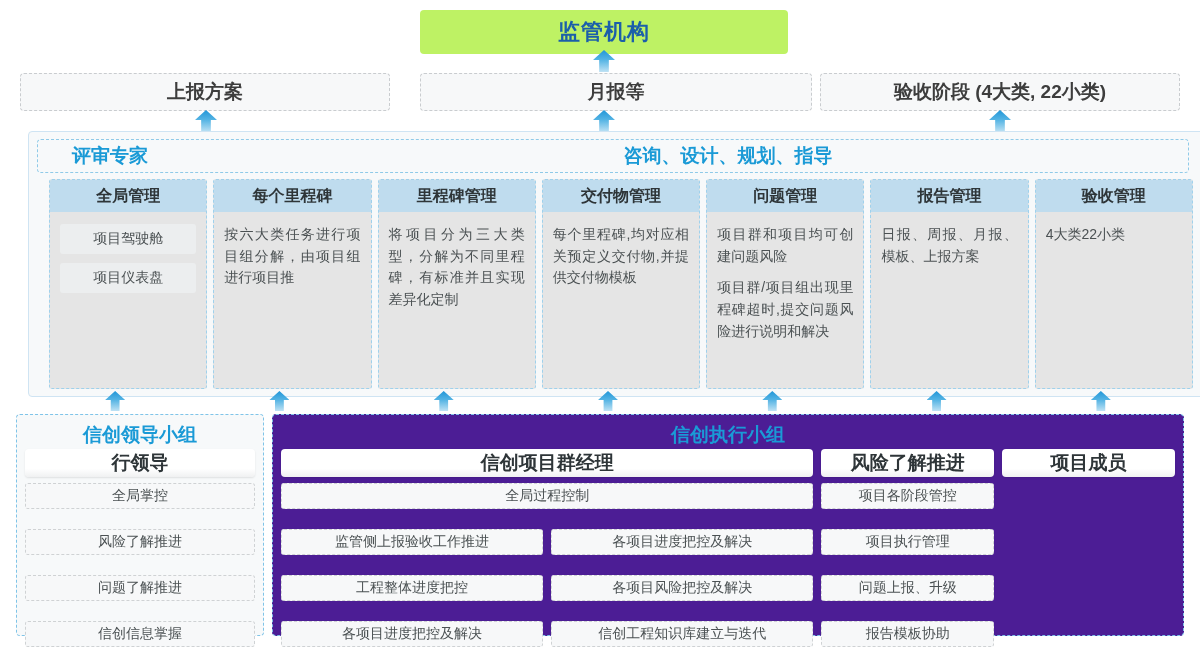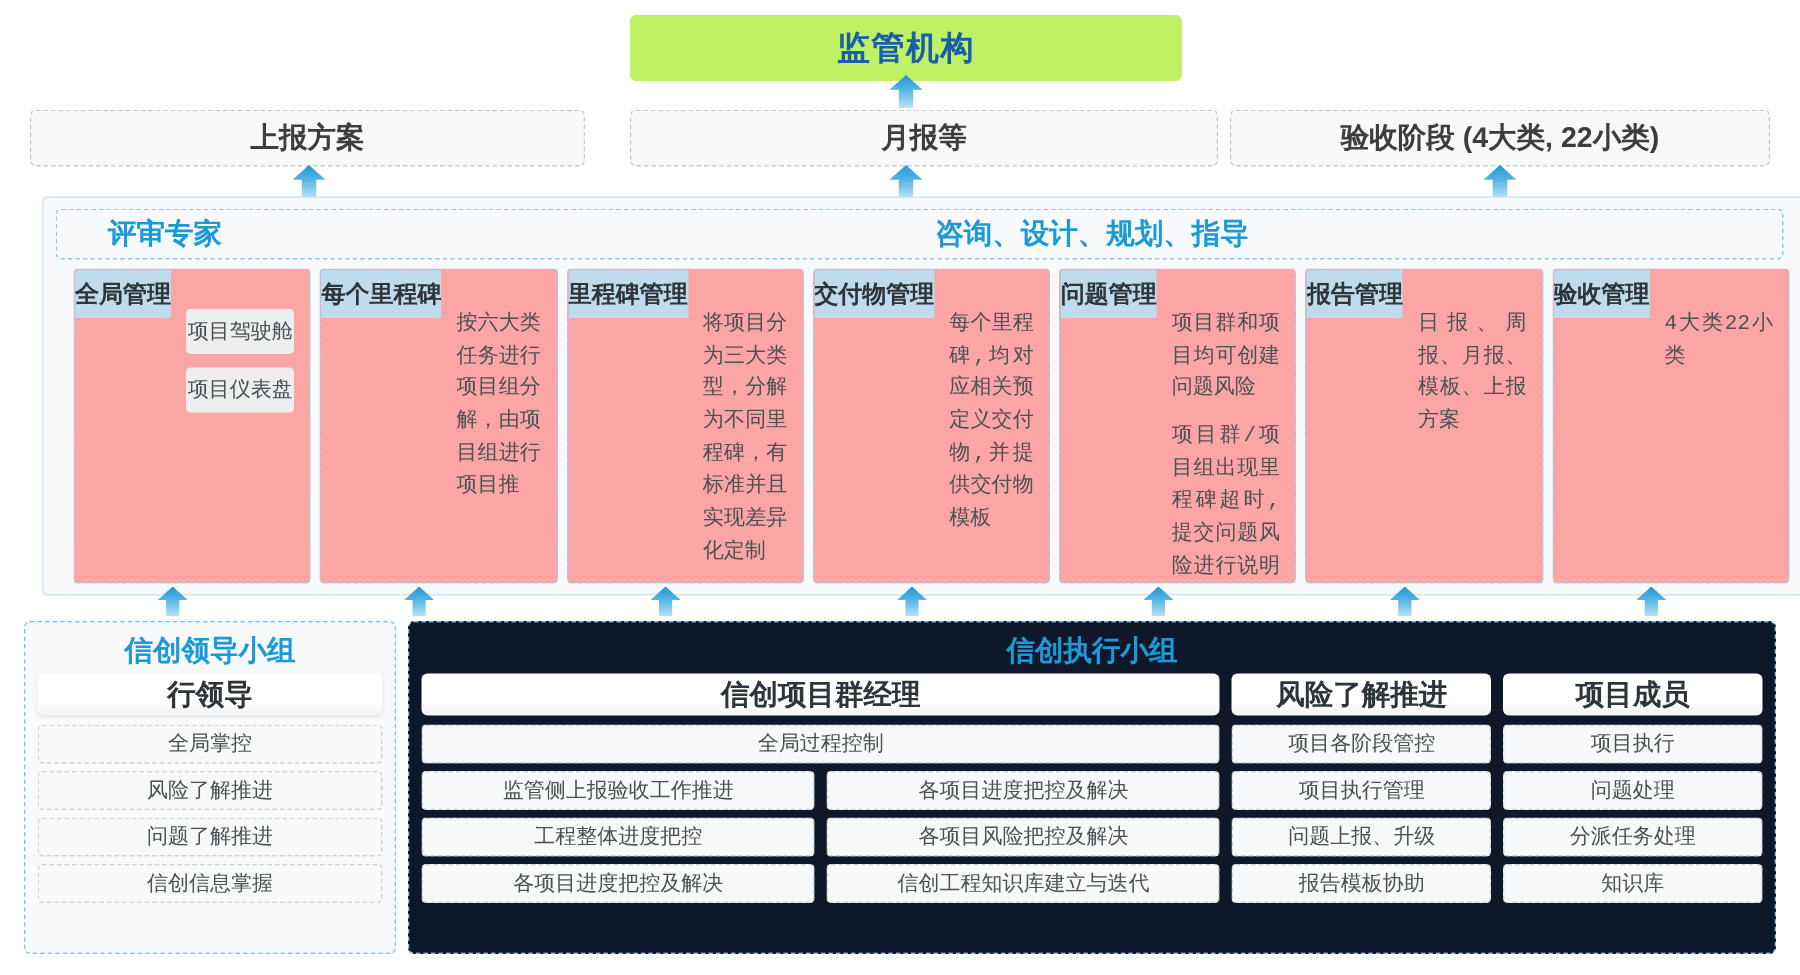--- a/index.html
+++ b/index.html
@@ -60,71 +60,71 @@
   }
 
   
   .cols {
     position: absolute; left: 20px; top: 47px; width: 1144px; height: 210px;
     display: flex; gap: 6px;
   }
   .col {
     flex: 1 1 0; min-width: 0;
     border: 1px dashed #9fd1ec; border-radius: 3px;
-    background: #fca5a5;
-    display: flex; flex-direction: row; overflow: hidden; font-family: Liberation Mono, monospace;
+    background: #e5e5e5;
+    display: flex; flex-direction: column; overflow: hidden;
   }
   .col-head {
     height: 32px; background: #bfdcee; color: #2e3538;
     font-size: 16px; font-weight: bold;
     display: flex; align-items: center; justify-content: center;
     white-space: nowrap;
   }
-  .col-body { flex: 1; padding: 26px 10px 6px 10px; }
+  .col-body { flex: 1; padding: 12px 10px 6px 10px; }
   .col-para {
     font-size: 14px; color: #4b5153; line-height: 1.55;
     text-align: justify; text-justify: inter-ideograph;
     margin-bottom: 10px;
   }
   .col-para:last-child { margin-bottom: 0; }
   .pill {
     background: #eceeef; border-radius: 3px; height: 30px;
     display: flex; align-items: center; justify-content: center;
     font-size: 14px; color: #4b5153; margin-bottom: 9px;
   }
 
   
   .bottom-left {
     position: absolute; left: 16px; top: 414px; width: 248px; height: 222px;
     background: #f7f9fa; border: 1px dashed #7fc4e8; border-radius: 4px;
     padding: 6px 8px;
   }
   .bottom-right {
     position: absolute; left: 272px; top: 414px; width: 912px; height: 222px;
-    background: #0f172a; border: 1px dashed #7fc4e8; border-radius: 4px;
+    background: #4c1d95; border: 1px dashed #7fc4e8; border-radius: 4px;
     padding: 6px 8px;
   }
   .group-title {
     color: #1a9ad6; font-size: 19px; font-weight: bold;
     text-align: center; line-height: 28px; height: 28px;
   }
   .group-title.right { text-align: center; }
 
   .card-head {
     background: linear-gradient(to bottom, #ffffff 0%, #ffffff 70%, #f0f1f2 100%);
     border-radius: 4px; height: 28px;
     display: flex; align-items: center; justify-content: center;
     font-size: 19px; font-weight: bold; color: #2e3538;
     box-shadow: 0 1px 2px rgba(0,0,0,0.10);
     margin-bottom: 6px;
   }
   .item {
     background: #f7f8f9; border: 1px dashed #cfd2d4; border-radius: 3px;
     height: 26px; display: flex; align-items: center; justify-content: center;
-    font-size: 14px; color: #4b5153; margin-bottom: 5px;
+    font-size: 14px; color: #4b5153; margin-bottom: 20px;
     white-space: nowrap;
   }
   .item:last-child { margin-bottom: 0; }
 
   .right-cols { display: flex; gap: 8px; }
   .rcol-wide { width: 536px; }
   .rcol { width: 174px; }
   .wide-rows { display: flex; gap: 8px; }
   .wide-rows > div { flex: 1 1 0; min-width: 0; }
 </style>
@@ -240,26 +240,20 @@
         <div class="card-head">风险了解推进</div>
         <div id="projmgr-items">
             <div class="item">项目各阶段管控</div>
             <div class="item">项目执行管理</div>
             <div class="item">问题上报、升级</div>
             <div class="item">报告模板协助</div>
           </div>
       </div>
       <div class="rcol">
         <div class="card-head">项目成员</div>
-        <div id="member-items">
-            <div class="item">项目执行</div>
-            <div class="item">问题处理</div>
-            <div class="item">分派任务处理</div>
-            <div class="item">知识库</div>
-          </div>
       </div>
     </div>
   </div>
 
 <div class="arrow small" style="left: 105.143px; top: 391px;"></div>
     <div class="arrow small" style="left: 269.429px; top: 391px;"></div>
     <div class="arrow small" style="left: 433.714px; top: 391px;"></div>
     <div class="arrow small" style="left: 598px; top: 391px;"></div>
     <div class="arrow small" style="left: 762.286px; top: 391px;"></div>
     <div class="arrow small" style="left: 926.571px; top: 391px;"></div>

